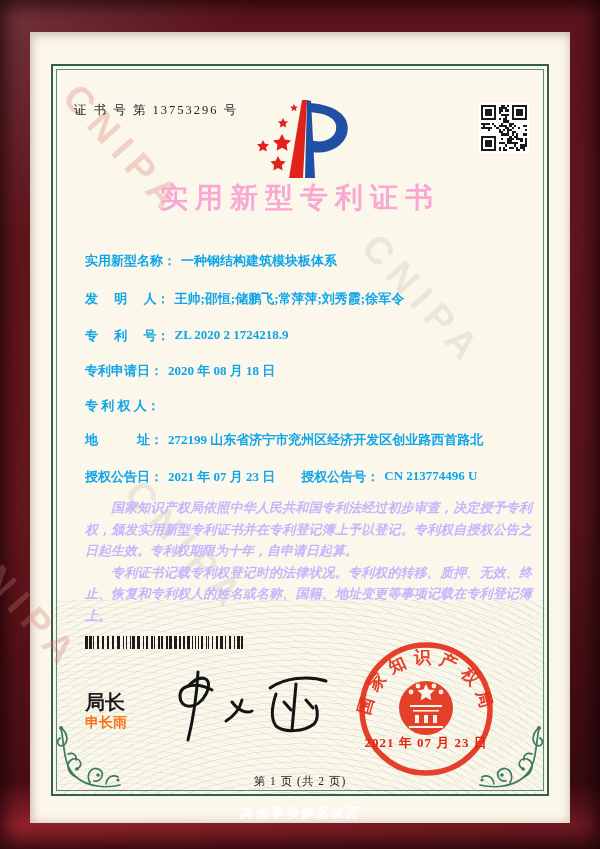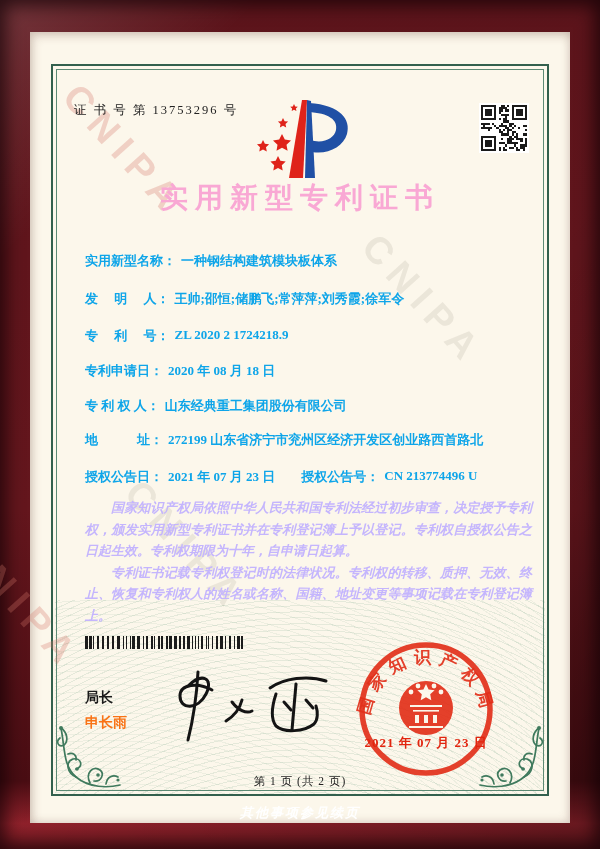--- a/index.html
+++ b/index.html
@@ -65,21 +65,21 @@
   .frow .lab2{margin-left:26px;}
   
   .paras{
     position:absolute;left:85px;right:68px;top:497px;
     font-size:13px;line-height:21.5px;color:#c4b5fd;text-align:justify;
     font-style:italic;font-weight:700;
   }
   .paras p{margin:0;text-indent:2em;}
   
   .barcode{position:absolute;left:85px;top:636px;width:160px;height:13px;}
-  .signer-title{position:absolute;left:85px;top:689px;font-family:"Liberation Sans",sans-serif;font-weight:700;font-size:14px;color:#1a1a1a;}
+  .signer-title{position:absolute;left:85px;top:689px;font-family:"Liberation Sans",sans-serif;font-weight:700;font-size:20px;color:#1a1a1a;}
   .signer-name{position:absolute;left:85px;top:714px;font-family:"Liberation Sans",sans-serif;font-weight:700;font-size:14px;color:#f97316;}
   .signature{position:absolute;left:158px;top:664px;width:185px;height:85px;}
   .seal{position:absolute;left:355px;top:638px;width:142px;height:142px;opacity:.95;}
   .seal-date{
     position:absolute;left:355px;top:734px;width:142px;text-align:center;
     color:#e1250f;font-size:13px;font-weight:700;letter-spacing:1px;white-space:nowrap;
   }
   .page-info{position:absolute;left:0;top:774px;width:100%;text-align:center;font-size:11.5px;color:#222;letter-spacing:1px;}
   .footer-note{
     position:absolute;left:0;top:804px;width:100%;text-align:center;
@@ -291,21 +291,20 @@
 <div class="frow" style="top:327px;">
   <span class="lab">专　 利　 号：</span>
   <span class="val">ZL 2020 2 1724218.9</span>
 </div>
 <div class="frow" style="top:362px;">
   <span class="lab">专利申请日：</span>
   <span class="val">2020 年 08 月 18 日</span>
 </div>
 <div class="frow" style="top:397px;">
   <span class="lab">专 利 权 人：</span>
-  <span class="val">山东经典重工集团股份有限公司</span>
 </div>
 <div class="frow" style="top:431px;">
   <span class="lab">地　　　址：</span>
   <span class="val">272199 山东省济宁市兖州区经济开发区创业路西首路北</span>
 </div>
 <div class="frow" style="top:468px;">
   <span class="lab">授权公告日：</span>
   <span class="val">2021 年 07 月 23 日</span>
   <span class="lab lab2">授权公告号：</span>
   <span class="val">CN 213774496 U</span>

